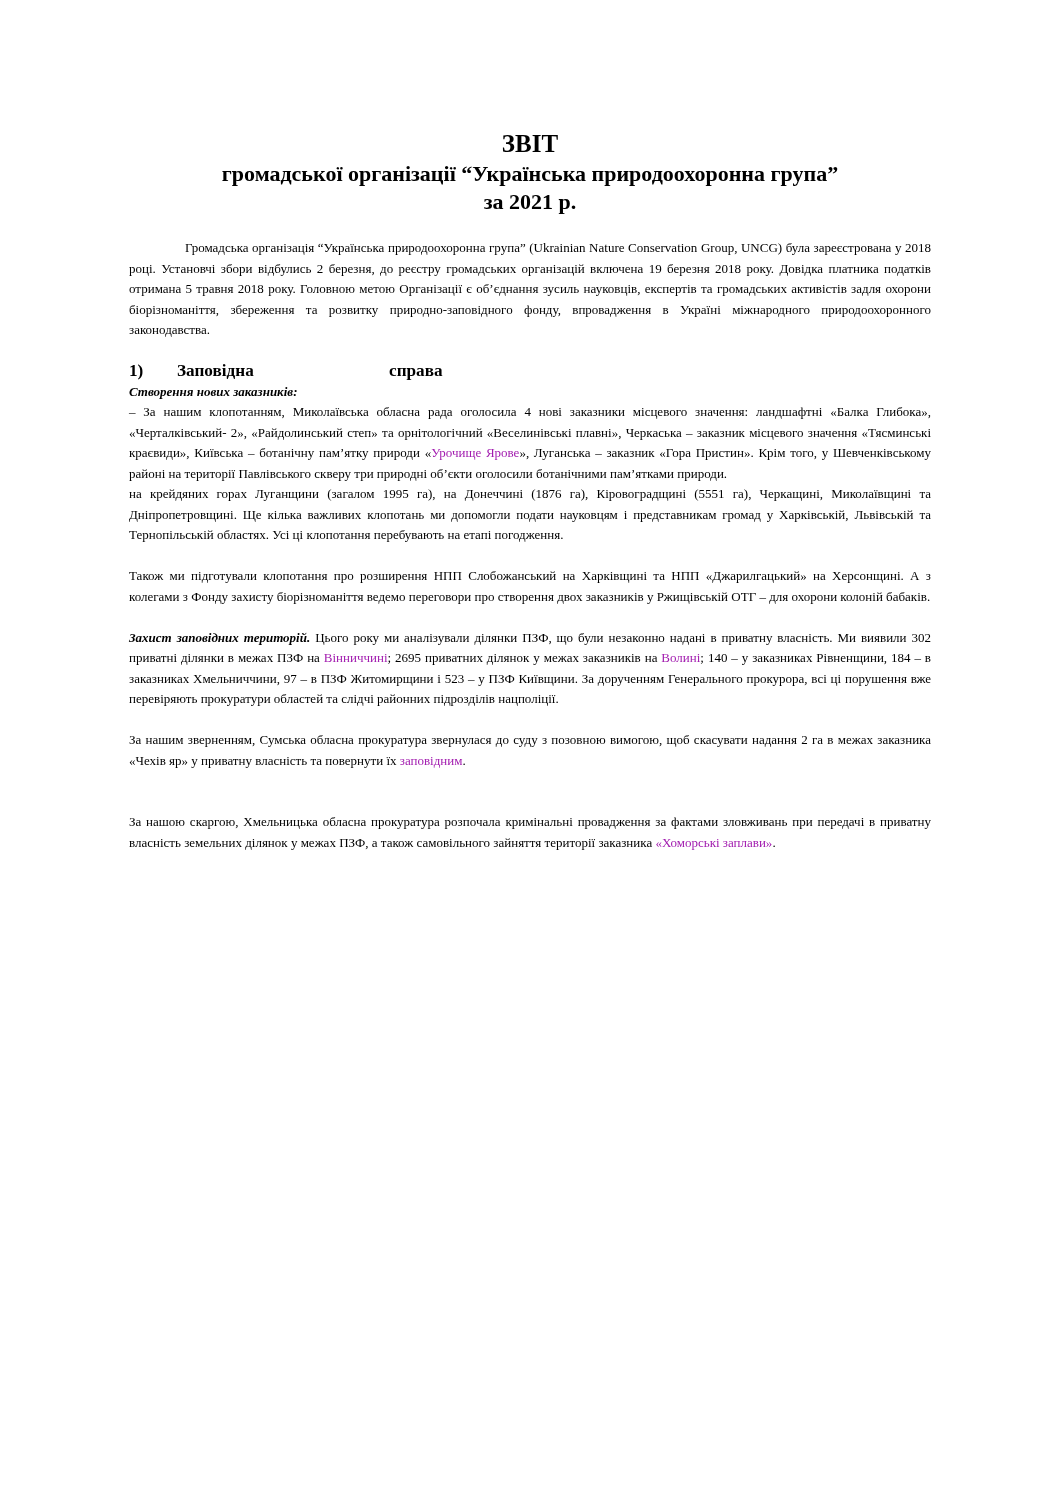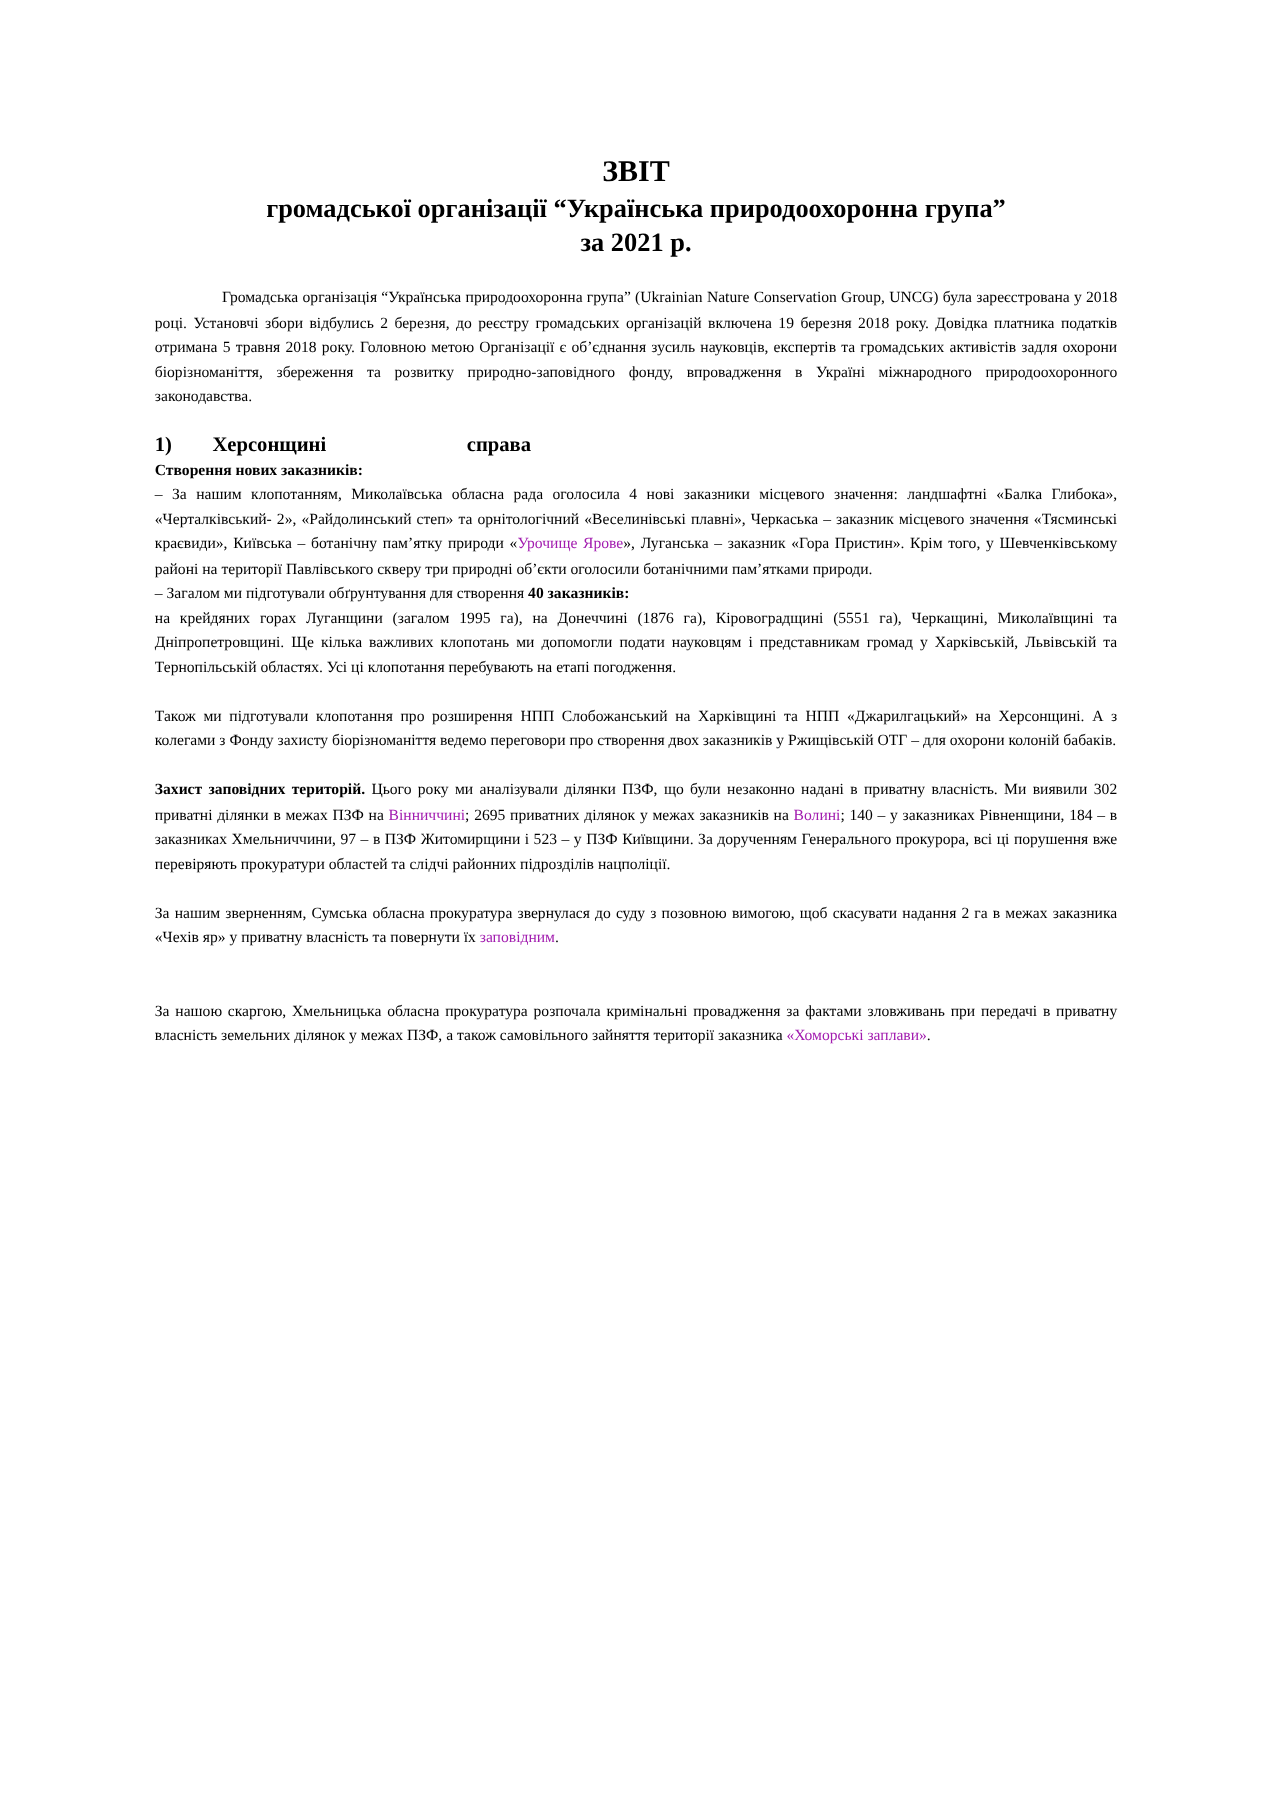--- a/index.html
+++ b/index.html
@@ -11,21 +11,21 @@
   .content { position: absolute; left: 129px; top: 128px; width: 802px; }
   .title-block { text-align: center; font-weight: bold; }
   .title-main { font-size: 25px; line-height: 32px; }
   .title-sub { font-size: 22px; line-height: 28px; }
   .p {
     font-size: 13px; line-height: 20.5px; text-align: justify; margin: 0;
     text-align-last: left;
   }
   .indent { text-indent: 56px; }
   .gap { height: 20.5px; }
-  .bold { font-weight: bold; }
+  .bold { font-weight: bold; font-style: italic; }
   .link { color: #a21caf; }
   .heading-num { display: flex; font-weight: bold; font-size: 17.2px; line-height: 20.5px; }
   .heading-num .num { width: 48px; }
   .heading-num .w1 { width: 212px; }
 </style>
 </head>
 <body>
 
 <div class="page">
   <div class="content">
@@ -37,29 +37,28 @@
     </div>
 
     <div style="height:22px"></div>
 
     <p class="p indent">Громадська організація “Українська природоохоронна група” (Ukrainian Nature Conservation Group, UNCG) була зареєстрована у 2018 році. Установчі збори відбулись 2 березня, до реєстру громадських організацій включена 19 березня 2018 року. Довідка платника податків отримана 5 травня 2018 року. Головною метою Організації є об’єднання зусиль науковців, експертів та громадських активістів задля охорони біорізноманіття, збереження та розвитку природно-заповідного фонду, впровадження в Україні міжнародного природоохоронного законодавства.</p>
 
     <div class="gap"></div>
 
     <div class="heading-num">
       <span class="num">1)</span>
-      <span class="w1">Херсонщині</span>
+      <span class="w1">Заповідна</span>
       <span>справа</span>
     </div>
     <p class="p bold">Створення нових заказників:</p>
 
     <p class="p"><span>– За нашим клопотанням, Миколаївська обласна рада оголосила 4 нові заказники місцевого значення: ландшафтні «Балка Глибока», «Черталківський- 2», «Райдолинський степ» та орнітологічний «Веселинівські плавні», Черкаська – заказник місцевого значення «Тясминські краєвиди», Київська – ботанічну пам’ятку природи «</span><span class="link">Урочище Ярове</span><span>», Луганська – заказник «Гора Пристин». Крім того, у Шевченківському районі на території Павлівського скверу три природні об’єкти оголосили ботанічними пам’ятками природи.</span></p>
 
 
-    <p class="p"><span>– Загалом ми підготували обґрунтування для створення </span><span class="bold">40 заказників:</span></p>
 
     <p class="p">на крейдяних горах Луганщини (загалом 1995 га), на Донеччині (1876 га), Кіровоградщині (5551 га), Черкащині, Миколаївщині та Дніпропетровщині. Ще кілька важливих клопотань ми допомогли подати науковцям і представникам громад у Харківській, Львівській та Тернопільській областях. Усі ці клопотання перебувають на етапі погодження.</p>
 
     <div class="gap"></div>
     <p class="p">Також ми підготували клопотання про розширення НПП Слобожанський на Харківщині та НПП «Джарилгацький» на Херсонщині. А з колегами з Фонду захисту біорізноманіття ведемо переговори про створення двох заказників у Ржищівській ОТГ – для охорони колоній бабаків.</p>
 
     <div class="gap"></div>
     <p class="p"><span class="bold">Захист заповідних територій.</span><span> Цього року ми аналізували ділянки ПЗФ, що були незаконно надані в приватну власність. Ми виявили 302 приватні ділянки в межах ПЗФ на </span><span class="link">Вінниччині</span><span>; 2695 приватних ділянок у межах заказників на </span><span class="link">Волині</span><span>; 140 – у заказниках Рівненщини, 184 – в заказниках Хмельниччини, 97 – в ПЗФ Житомирщини і 523 – у ПЗФ Київщини. За дорученням Генерального прокурора, всі ці порушення вже перевіряють прокуратури областей та слідчі районних підрозділів нацполіції.</span></p>
 
     <div class="gap"></div>

